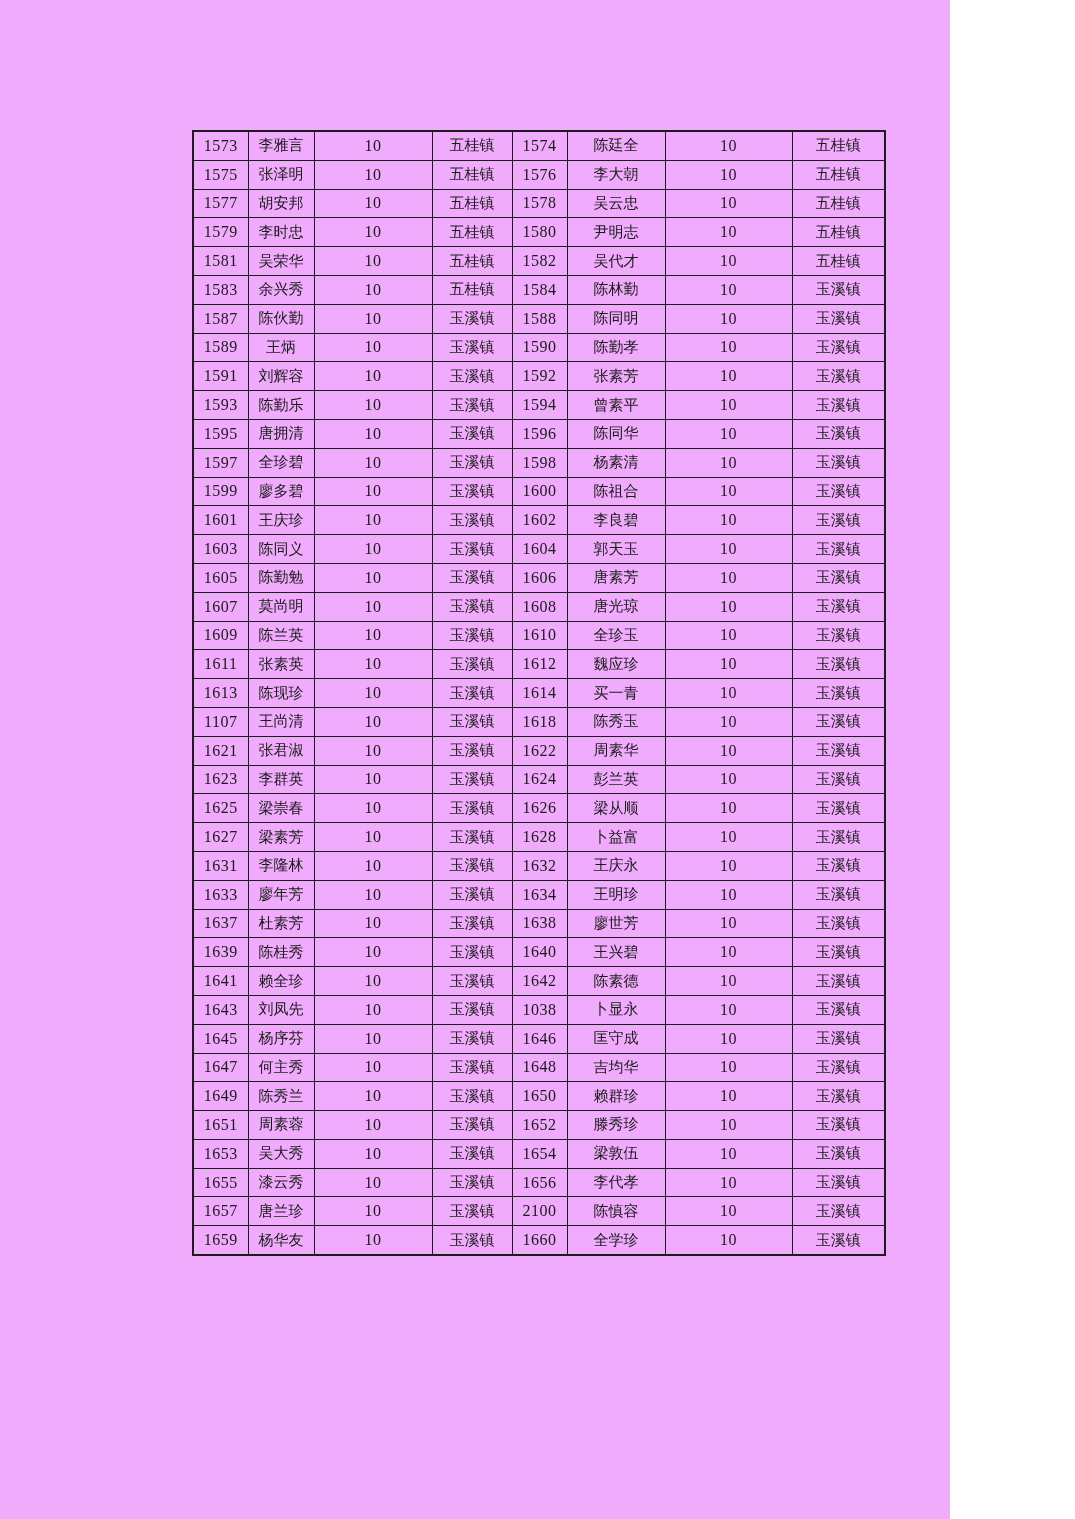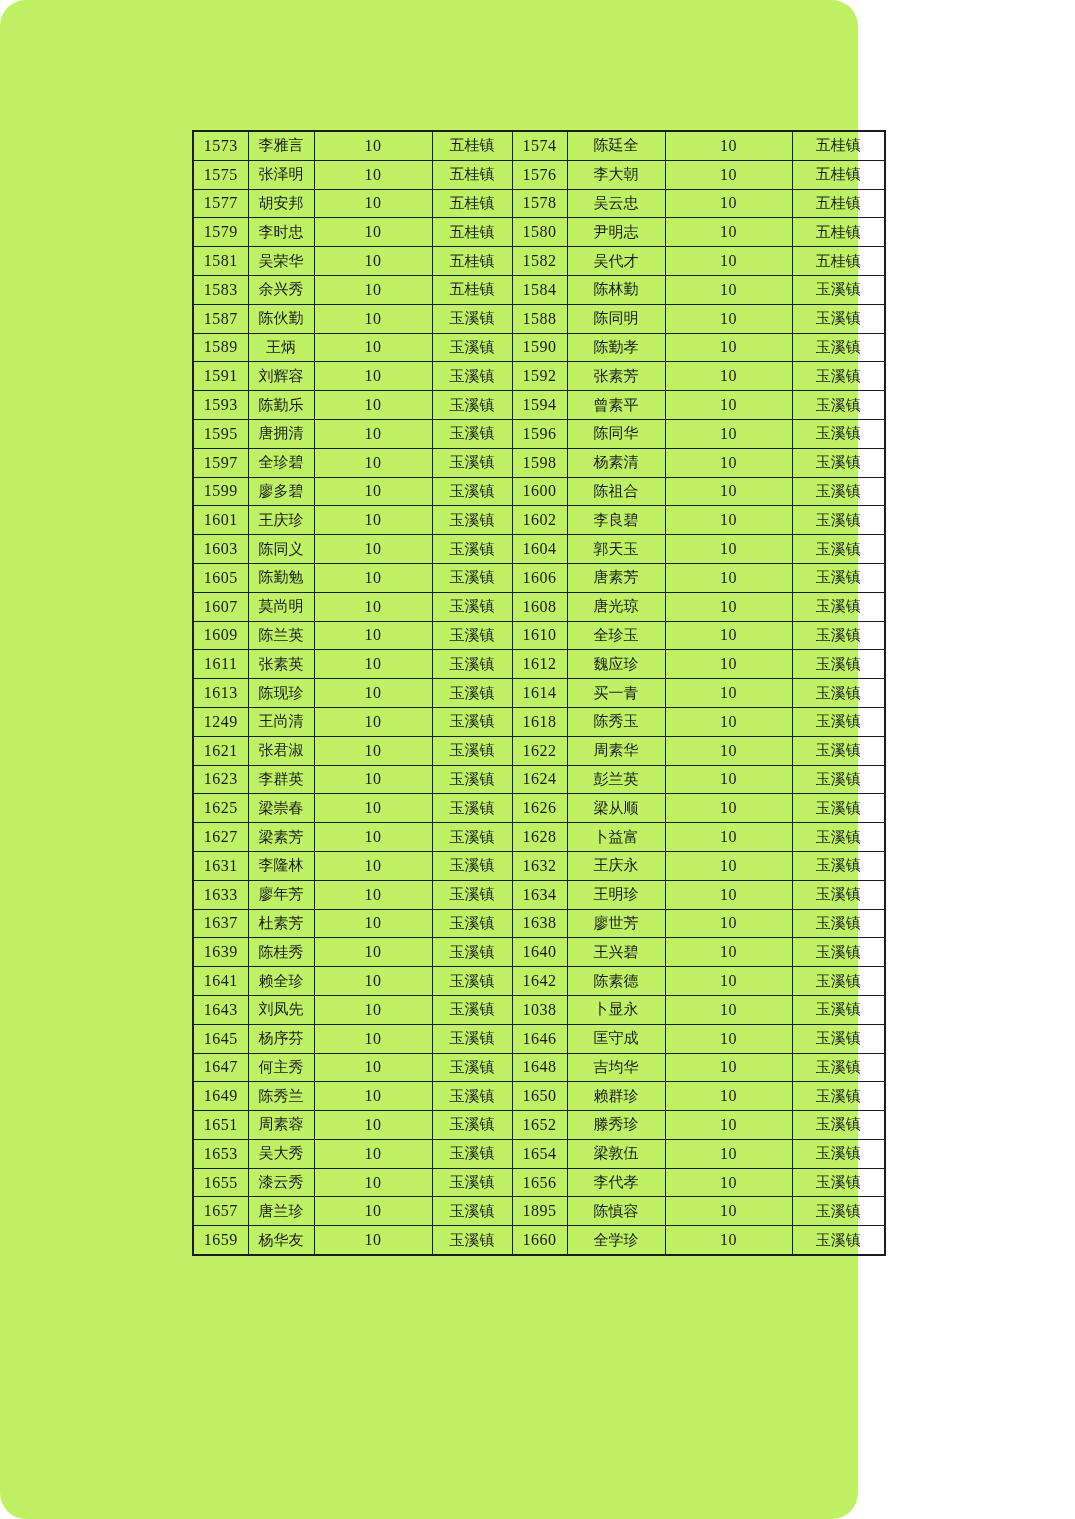--- a/index.html
+++ b/index.html
@@ -2,25 +2,24 @@
 <html><head>
 <meta charset="utf-8">
 <style>
   html, body {
     margin: 0;
     padding: 0;
     background: #ffffff;
   }
   .sheet {
     position: relative;
-    width: 858px;
+    width: 950px;
     height: 1519px;
-    background: #bef264;
+    background: #f0abfc;
     font-family: "Liberation Serif", "DejaVu Serif", serif;
-    border-radius: 26px;
   }
   table.roster {
     position: absolute;
     left: 192px;
     top: 130px;
     width: 692px;
     border-collapse: collapse;
     table-layout: fixed;
     border: 2px solid #1c1c1c;
   }
@@ -254,21 +253,21 @@
     <td class="c-num">1613</td>
     <td class="c-cjk">陈现珍</td>
     <td class="c-num">10</td>
     <td class="c-cjk">玉溪镇</td>
     <td class="c-num">1614</td>
     <td class="c-cjk">买一青</td>
     <td class="c-num">10</td>
     <td class="c-cjk">玉溪镇</td>
   </tr>
         <tr>
-    <td class="c-num">1249</td>
+    <td class="c-num">1107</td>
     <td class="c-cjk">王尚清</td>
     <td class="c-num">10</td>
     <td class="c-cjk">玉溪镇</td>
     <td class="c-num">1618</td>
     <td class="c-cjk">陈秀玉</td>
     <td class="c-num">10</td>
     <td class="c-cjk">玉溪镇</td>
   </tr>
         <tr>
     <td class="c-num">1621</td>
@@ -428,21 +427,21 @@
     <td class="c-num">1656</td>
     <td class="c-cjk">李代孝</td>
     <td class="c-num">10</td>
     <td class="c-cjk">玉溪镇</td>
   </tr>
         <tr>
     <td class="c-num">1657</td>
     <td class="c-cjk">唐兰珍</td>
     <td class="c-num">10</td>
     <td class="c-cjk">玉溪镇</td>
-    <td class="c-num">1895</td>
+    <td class="c-num">2100</td>
     <td class="c-cjk">陈慎容</td>
     <td class="c-num">10</td>
     <td class="c-cjk">玉溪镇</td>
   </tr>
         <tr>
     <td class="c-num">1659</td>
     <td class="c-cjk">杨华友</td>
     <td class="c-num">10</td>
     <td class="c-cjk">玉溪镇</td>
     <td class="c-num">1660</td>

